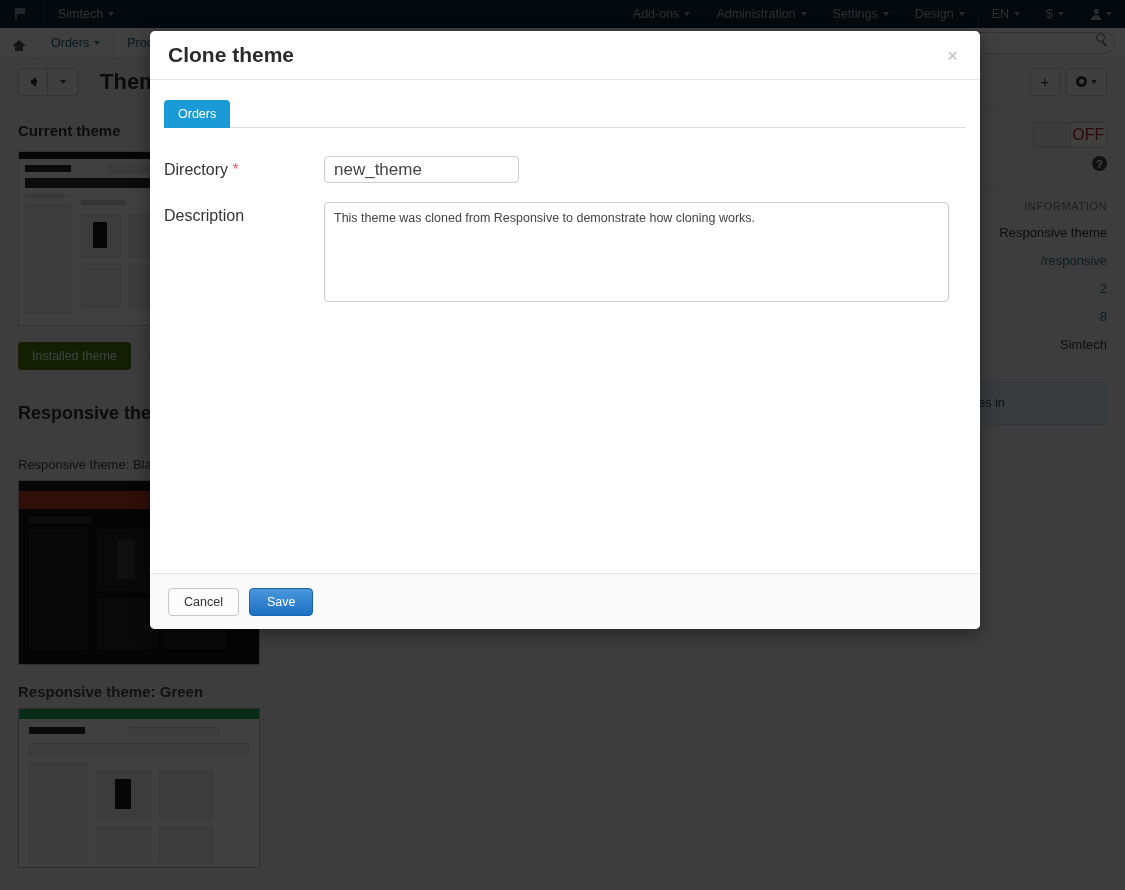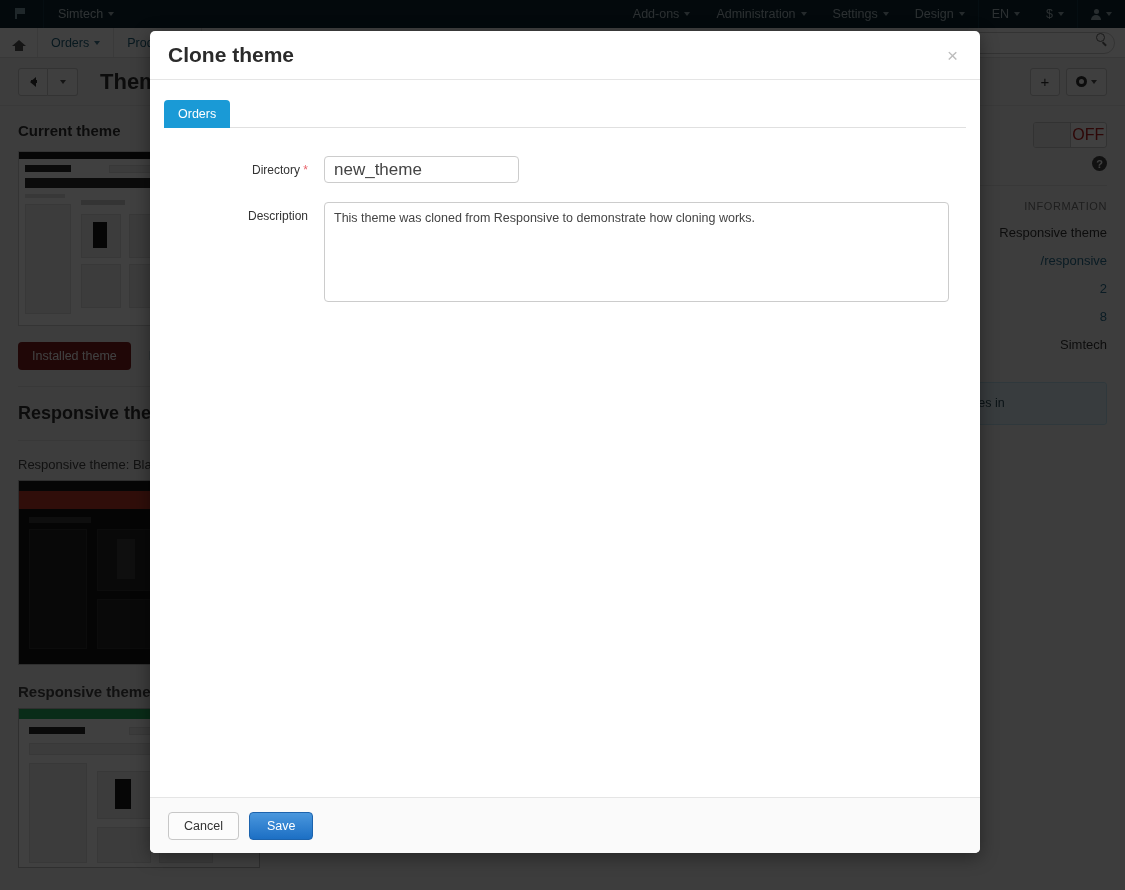--- a/index.html
+++ b/index.html
@@ -157,21 +157,21 @@
     font-size: 15px; font-weight: bold; color: #333; margin: 0 0 12px;
   }
   .thumb {
     width: 160px; height: 175px;
     border: 1px solid #cfcfcf; background: #fff; overflow: hidden;
   }
   .tabs-row { display: flex; gap: 4px; margin-top: 16px; }
   .tab-pill {
     padding: 7px 14px; border-radius: 4px; font-size: 12.5px;
   }
-  .tab-pill.active { background: #7f1d1d; color: #fff; }
+  .tab-pill.active { background: #4d7c0f; color: #fff; }
   .tab-pill.idle { color: #1f5f7a; }
   .divider { height: 1px; background: #ddd; margin: 16px 0; }
   .sub-title { font-size: 18px; font-weight: bold; color: #333; }
   .theme-label { font-size: 13px; color: #444; margin: 14px 0 8px; }
   .theme-shot {
     width: 242px; height: 185px; border: 1px solid #bbb; overflow: hidden;
     background: #fff;
   }
   .side-toggle { display: flex; justify-content: flex-end; }
   .toggle {
@@ -209,21 +209,21 @@
   .mini-line { position: absolute; background: #ddd; }
   .mini-box { position: absolute; background: #eee; border: 1px solid #e0e0e0; }
   .mini-dark { position: absolute; background: #1b1b1b; }
 
   
   #backdrop {
     position: absolute; inset: 0; background: rgba(0,0,0,0.75);
   }
   #modal {
     position: absolute; left: 150px; top: 31px;
-    width: 830px; height: 822px;
+    width: 830px; height: 598px;
     background: #fff; border-radius: 5px;
     box-shadow: 0 4px 18px rgba(0,0,0,.4);
     display: flex; flex-direction: column;
   }
   .modal-head {
     height: 49px; border-bottom: 1px solid #e5e5e5;
     display: flex; align-items: center; padding: 0 18px;
     flex: none;
   }
   .modal-title { font-size: 21px; font-weight: bold; color: #2b2b2b; }
@@ -239,22 +239,22 @@
   }
   .mtab {
     background: #1a9ad6; color: #fff; font-size: 12.5px;
     padding: 7px 14px; border-radius: 4px 4px 0 0; margin-bottom: -1px;
     border: none; font-family: "Liberation Sans", sans-serif;
   }
   .form-row {
     display: flex; align-items: flex-start; margin-bottom: 18px;
   }
   .form-label {
-    width: 160px; text-align: right; padding-right: 16px;
-    font-size: 12px; color: #333; line-height: 28px; flex: none;
+    width: 160px; padding-right: 16px;
+    font-size: 16px; color: #333; line-height: 28px; flex: none;
   }
   .req { color: #e8636b; }
   .inp {
     height: 27px; width: 195px; border: 1px solid #ccc; border-radius: 4px;
     padding: 0 9px; font-size: 17px; color: #444;
     font-family: "Liberation Sans", sans-serif; background: #fff;
   }
   .txa {
     width: 625px; height: 100px; border: 1px solid #ccc; border-radius: 4px;
     padding: 7px 9px; font-size: 12.5px; color: #444; line-height: 17px;

